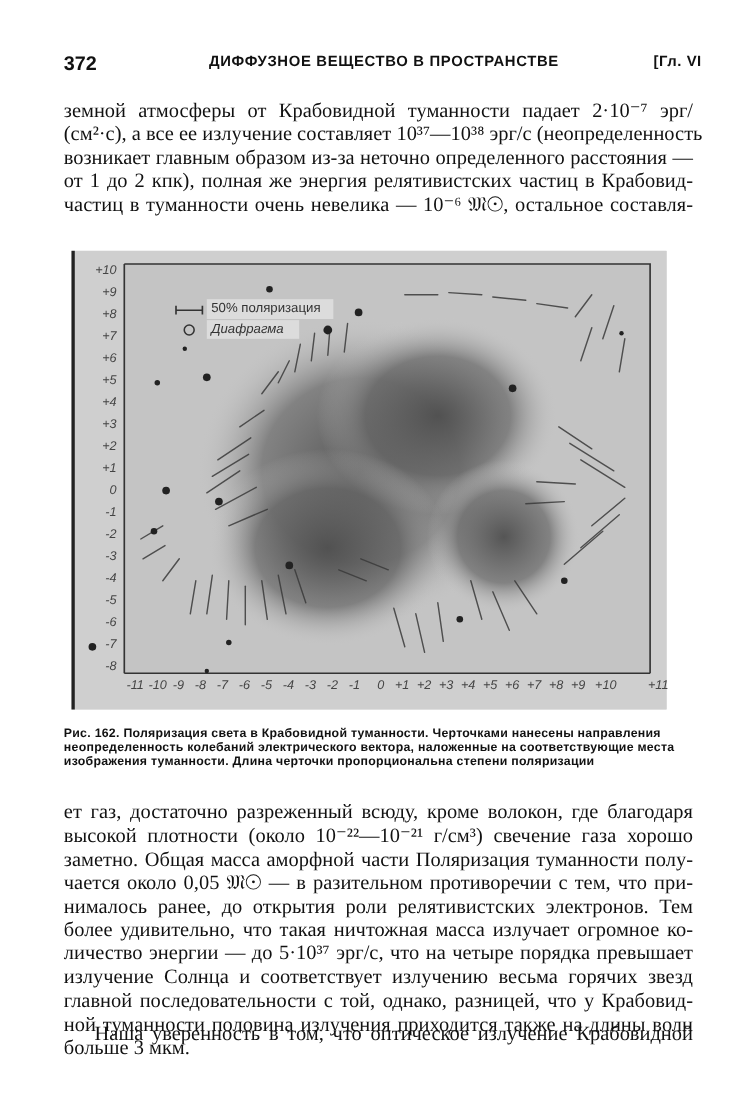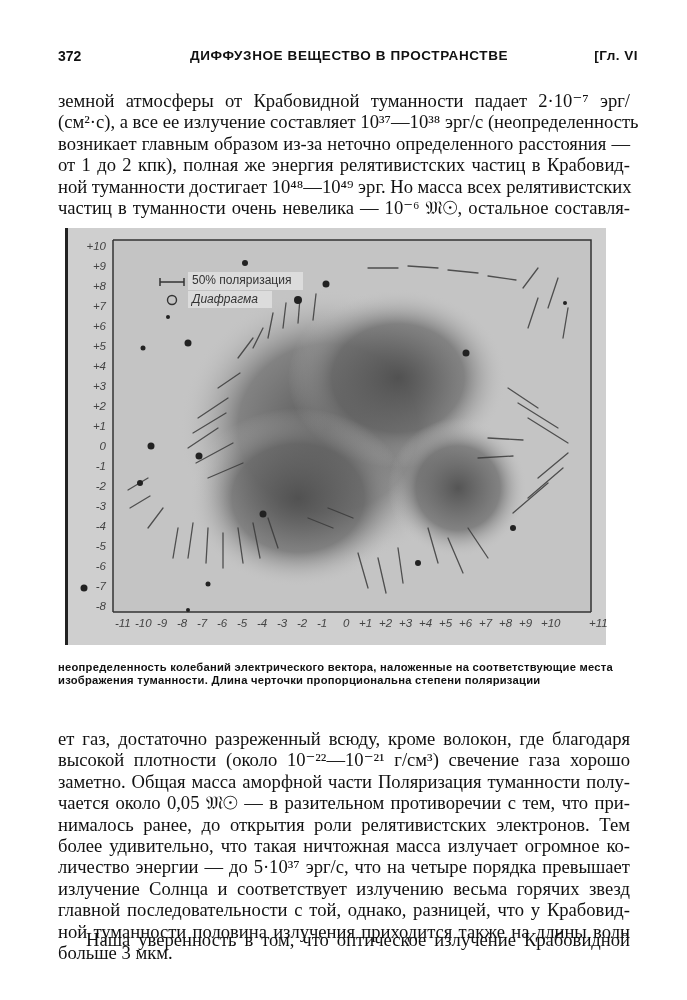--- a/index.html
+++ b/index.html
@@ -4,21 +4,21 @@
 <style>
   html, body { margin: 0; padding: 0; }
   body {
     width: 687px; height: 1000px; background: #ffffff; position: relative; overflow: hidden;
     font-family: "Liberation Serif", "DejaVu Serif", serif; color: #111;
   }
   .running-head {
     position: absolute; top: 48px; left: 58px; width: 580px; height: 20px;
     font-family: "Liberation Sans", "DejaVu Sans", sans-serif; font-weight: bold; font-size: 13.5px;
   }
-  .running-head .pnum { position: absolute; left: 0; top: 0; font-size: 14px; }
+  .running-head .pnum { position: absolute; left: 0; top: 0; font-size: 18px; }
   .running-head .title { position: absolute; left: 132px; top: 0; letter-spacing: 0.6px; }
   .running-head .chap { position: absolute; right: 0; top: 0; letter-spacing: 0.5px; }
 
   .body-text {
     position: absolute; left: 58px; width: 572px;
     font-size: 18.6px; line-height: 21.4px; text-align: justify;
   }
   .body-text .line { display: block; white-space: nowrap; text-align-last: justify; text-align: justify; }
   .body-text .line.last { text-align-last: left; }
   .body-text .line.indent { padding-left: 28px; }
@@ -46,21 +46,20 @@
   <span class="pnum">372</span>
   <span class="title">ДИФФУЗНОЕ ВЕЩЕСТВО В ПРОСТРАНСТВЕ</span>
   <span class="chap">[Гл. VI</span>
 </div>
 
 <div class="body-text" id="para-top">
   <span class="line">земной атмосферы от Крабовидной туманности падает 2·10⁻⁷ эрг/</span>
   <span class="line">(см²·с), а все ее излучение составляет 10³⁷—10³⁸ эрг/с (неопределенность</span>
   <span class="line">возникает главным образом из-за неточно определенного расстояния —</span>
   <span class="line">от 1 до 2 кпк), полная же энергия релятивистских частиц в Крабовид-</span>
-  <span class="line">ной туманности достигает 10⁴⁸—10⁴⁹ эрг. Но масса всех релятивистских</span>
   <span class="line">частиц в туманности очень невелика — 10⁻⁶ 𝔐☉, остальное составля-</span>
 </div>
 
 <div class="figure">
   <svg width="538" height="417" viewBox="0 0 538 417">
     <defs>
       <radialGradient id="neb1" cx="50%" cy="50%" r="50%">
         <stop offset="0%" stop-color="#4f4f4f" stop-opacity="0.95"></stop>
         <stop offset="60%" stop-color="#666" stop-opacity="0.7"></stop>
         <stop offset="100%" stop-color="#c9c9c9" stop-opacity="0"></stop>
@@ -205,20 +204,21 @@
     <span style="position:absolute;left:346px">+6</span>
     <span style="position:absolute;left:366px">+7</span>
     <span style="position:absolute;left:386px">+8</span>
     <span style="position:absolute;left:406px">+9</span>
     <span style="position:absolute;left:428px">+10</span>
     <span style="position:absolute;left:476px">+11</span>
   </div>
 </div>
 
 <div class="caption">
+  <span class="line">Рис. 162. Поляризация света в Крабовидной туманности. Черточками нанесены направления</span>
   <span class="line">неопределенность колебаний электрического вектора, наложенные на соответствующие места</span>
   <span class="line">изображения туманности. Длина черточки пропорциональна степени поляризации</span>
 </div>
 
 <div class="body-text" id="para-bottom">
   <span class="line">ет газ, достаточно разреженный всюду, кроме волокон, где благодаря</span>
   <span class="line">высокой плотности (около 10⁻²²—10⁻²¹ г/см³) свечение газа хорошо</span>
   <span class="line">заметно. Общая масса аморфной части Поляризация туманности полу-</span>
   <span class="line">чается около 0,05 𝔐☉ — в разительном противоречии с тем, что при-</span>
   <span class="line">нималось ранее, до открытия роли релятивистских электронов. Тем</span>

